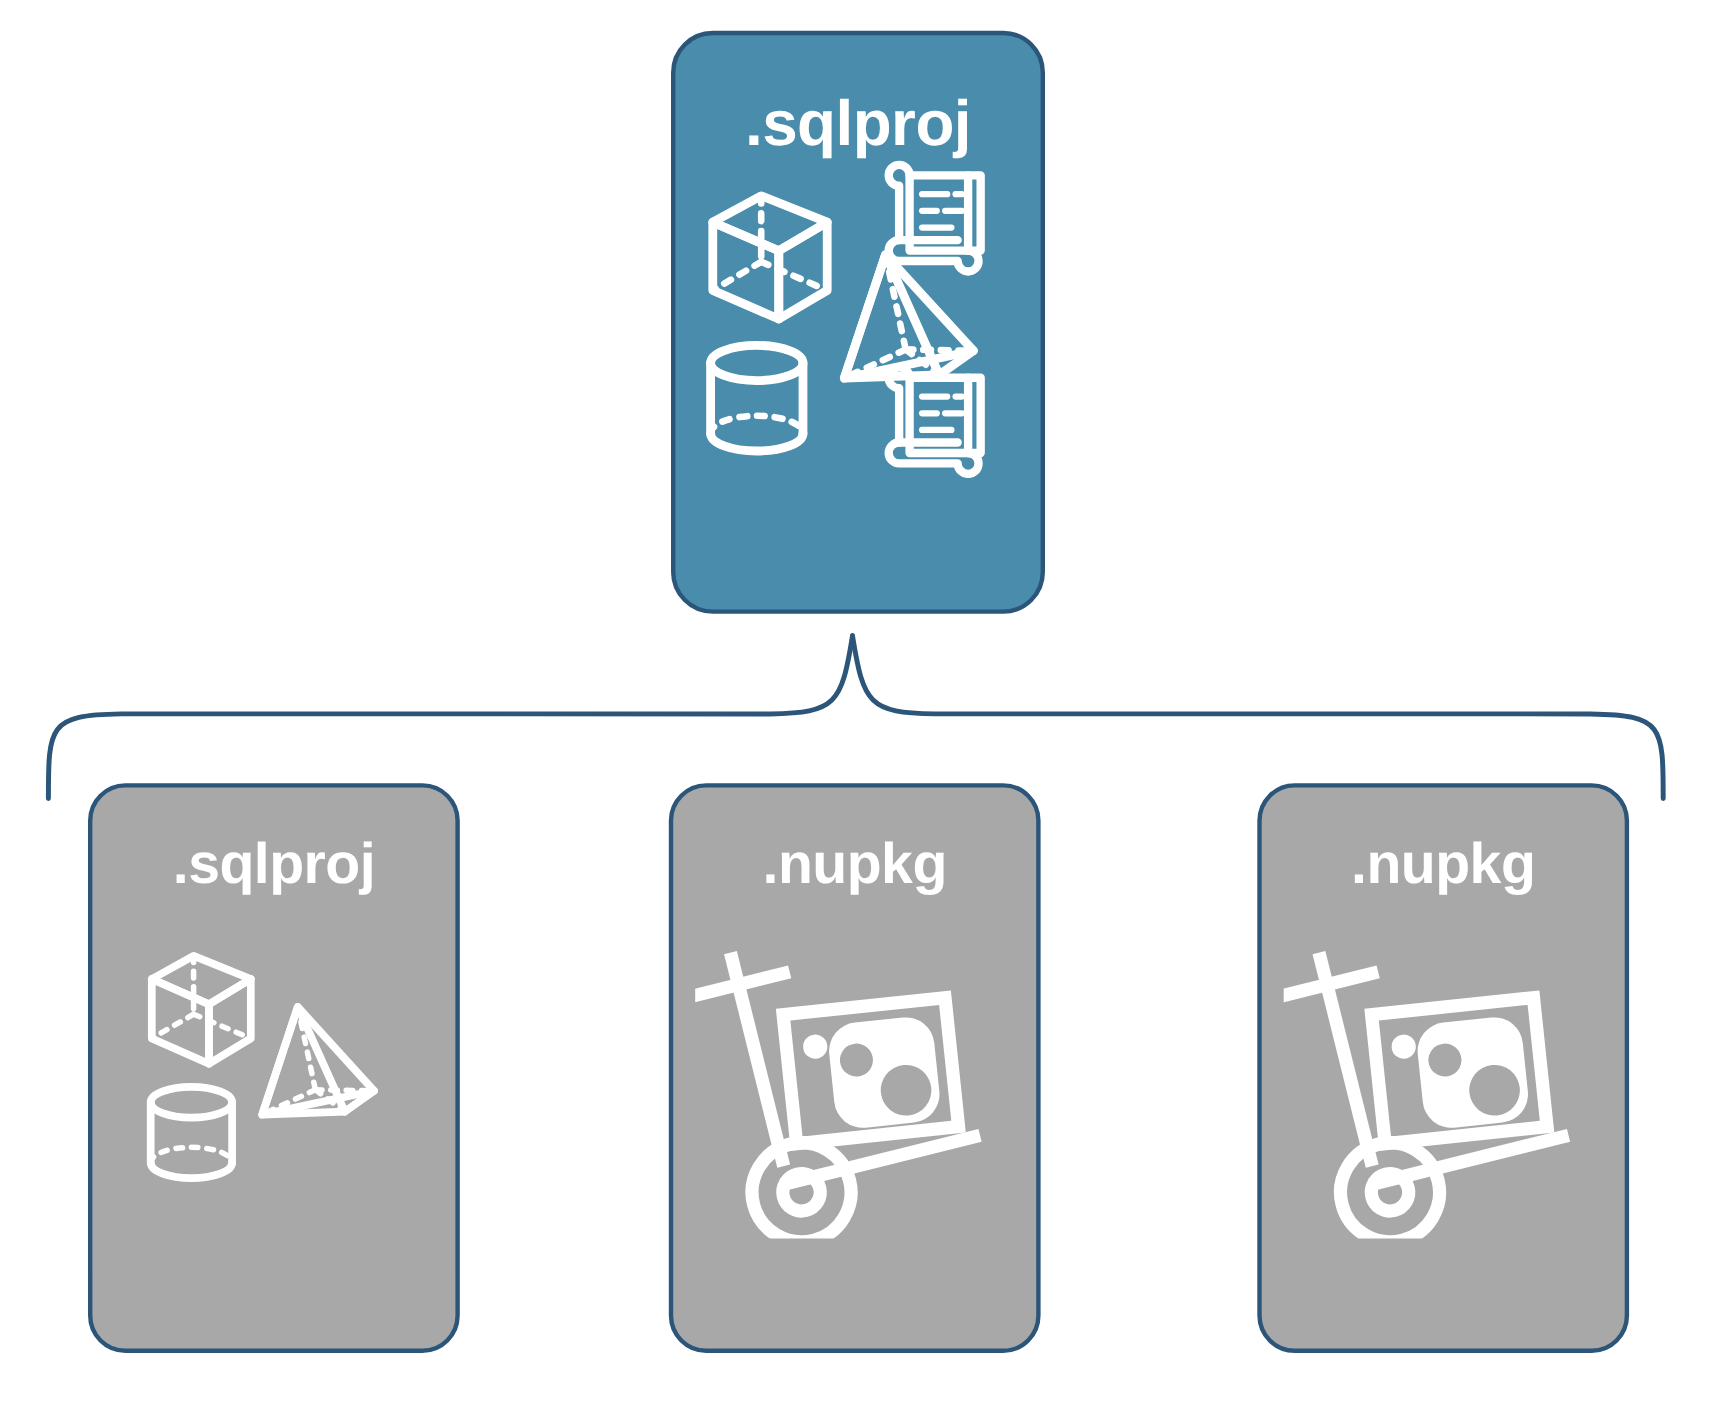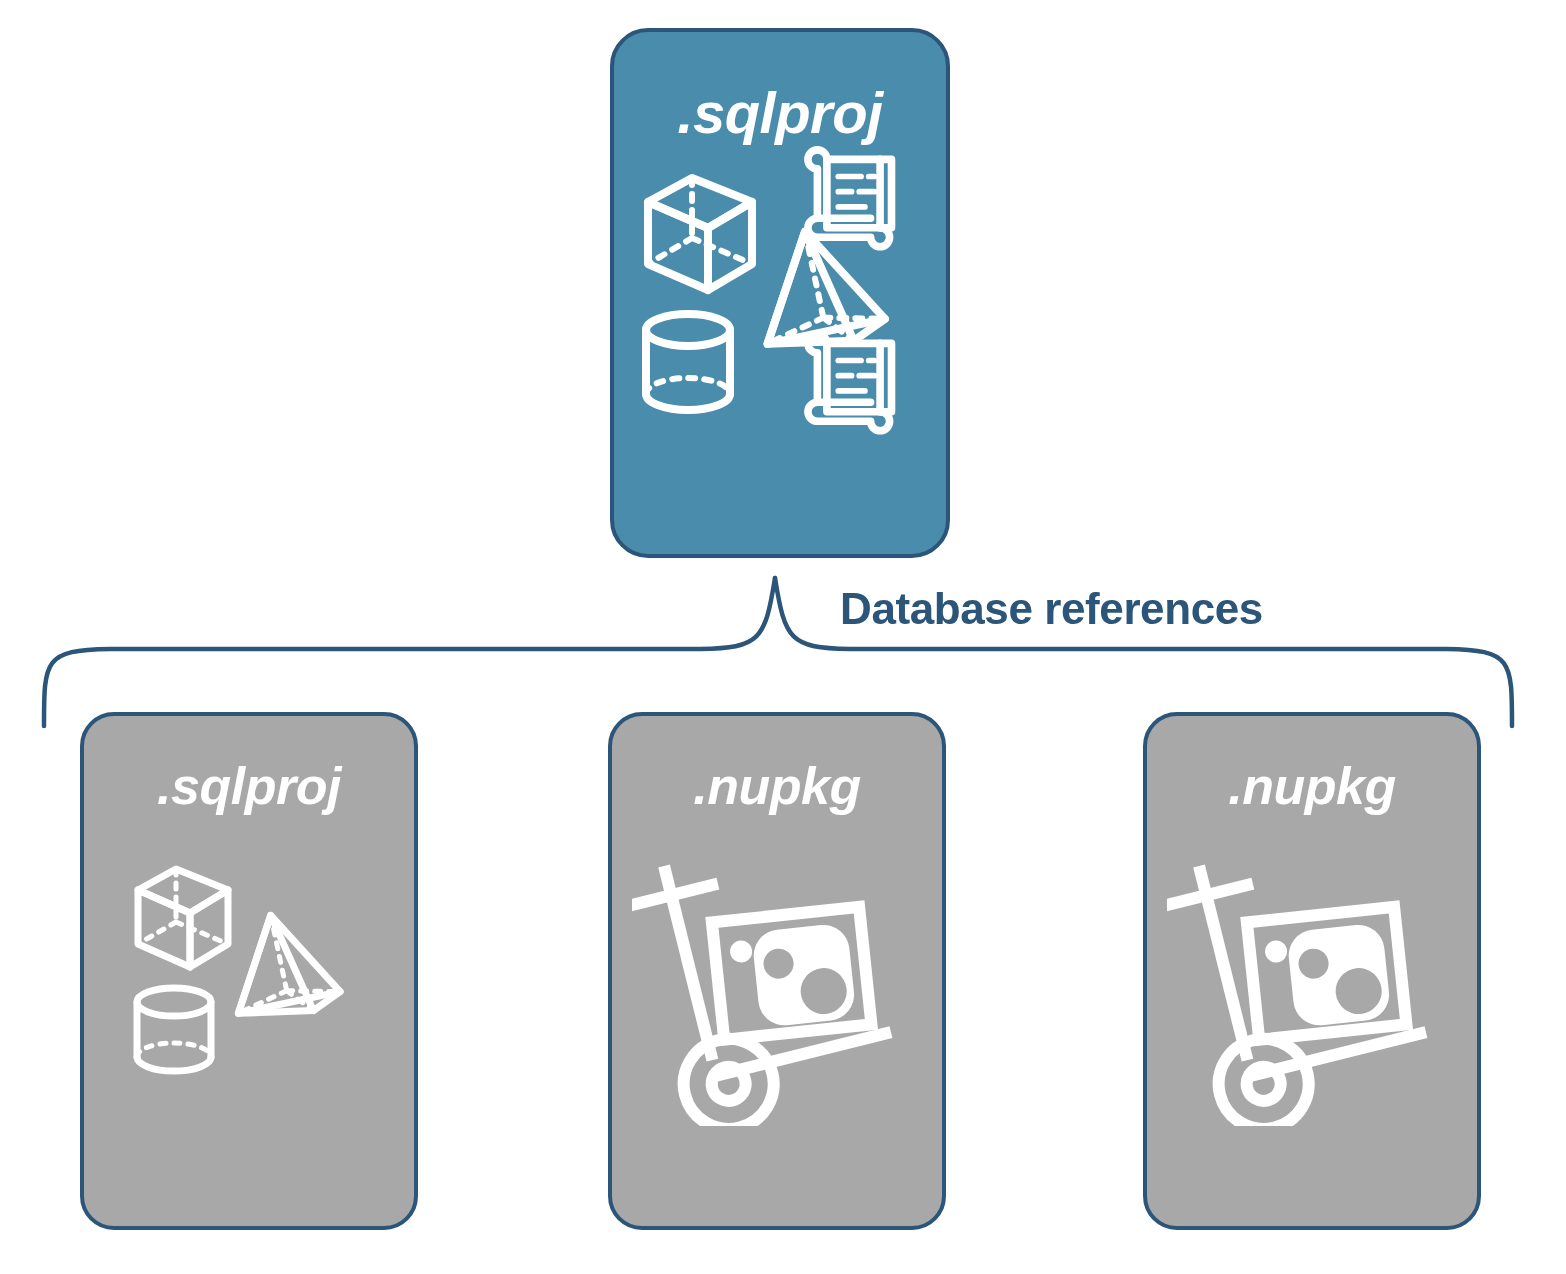--- a/index.html
+++ b/index.html
@@ -34,21 +34,20 @@
   .node-box.secondary {
     background: #a8a8a8;
     border-radius: 34px;
   }
   .node-title {
     color: #ffffff;
     font-weight: bold;
     letter-spacing: -0.5px;
     line-height: 1;
     user-select: none;
-    font-style: italic;
   }
   .node-box.primary .node-title {
     font-size: 58px;
     margin-top: 52px;
   }
   .node-box.secondary .node-title {
     font-size: 52px;
     margin-top: 44px;
   }
   .node-art {
@@ -160,21 +159,20 @@
                L700,649
                C760,648 765,640 775,578"></path>
 
       <path d="M775,578
                C785,640 790,648 850,649
                L1446,649
                C1512,650 1512,660 1512,726"></path>
     </g>
   </svg>
 
-  <div id="brace-label">Database references</div>
 
   <div class="node-box secondary" style="left:80px; top:712px; width:338px; height:518px;">
     <div class="node-title">.sqlproj</div>
     <div class="node-art">
       <svg class="art-svg" width="250" height="260" viewBox="0 0 250 260" style="margin-top:26px">
         <g fill="none" stroke="#ffffff" stroke-width="7" stroke-linecap="round" stroke-linejoin="round">
 
           <g>
             <path d="M14,52 L52,31 L104,52 L66,75 Z"></path>
             <path d="M14,52 L14,106 L66,129 L66,75 Z"></path>

